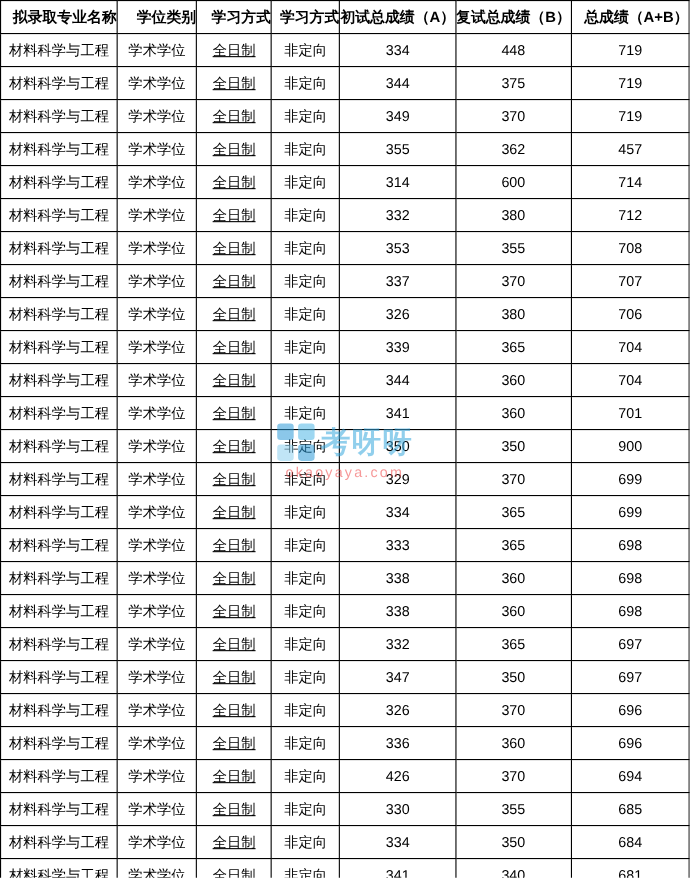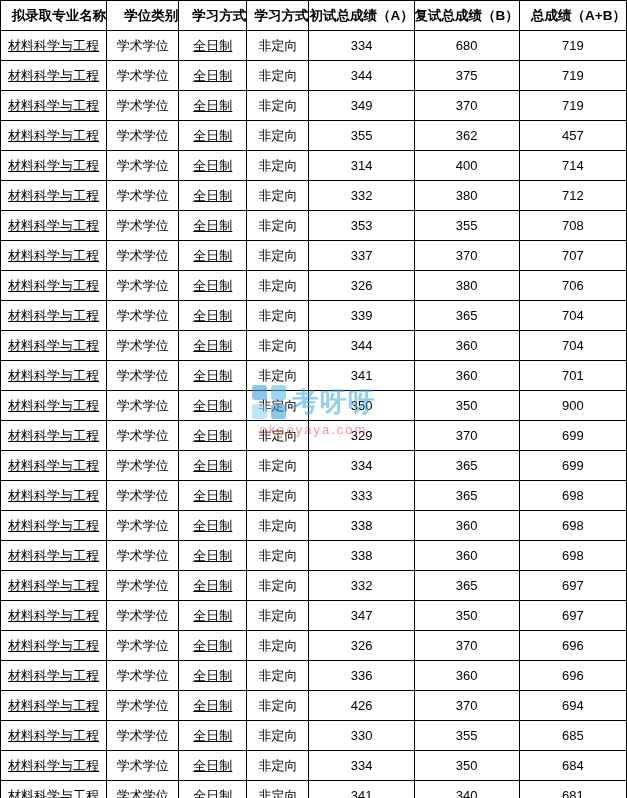--- a/index.html
+++ b/index.html
@@ -46,21 +46,21 @@
   }
   
   col.c-major  { width: 106px; }
   col.c-degree { width: 72px;  }
   col.c-mode   { width: 68px;  }
   col.c-type   { width: 62px;  }
   col.c-first  { width: 105px; }
   col.c-second { width: 105px; }
   col.c-total  { width: 107px; }
 
-  td.major  { font-size: 12.5px; text-decoration: underline; }
+  td.major  { font-size: 12.5px; }
   td.degree { font-size: 12.5px; }
   td.mode   { font-size: 13px; text-decoration: underline; }
   td.type   { font-size: 13px; }
   td.num    { font-size: 13.5px; }
 
   
   .watermark {
     position: absolute;
     left: 0;
     top: 0;
@@ -141,21 +141,21 @@
         <th>总成绩（A+B）</th>
       </tr>
     </thead>
     <tbody>
         <tr>
           <td class="major">材料科学与工程</td>
           <td class="degree">学术学位</td>
           <td class="mode">全日制</td>
           <td class="type">非定向</td>
           <td class="num">334</td>
-          <td class="num">680</td>
+          <td class="num">448</td>
           <td class="num">719</td>
         </tr>
         <tr>
           <td class="major">材料科学与工程</td>
           <td class="degree">学术学位</td>
           <td class="mode">全日制</td>
           <td class="type">非定向</td>
           <td class="num">344</td>
           <td class="num">375</td>
           <td class="num">719</td>
@@ -177,21 +177,21 @@
           <td class="num">355</td>
           <td class="num">362</td>
           <td class="num">457</td>
         </tr>
         <tr>
           <td class="major">材料科学与工程</td>
           <td class="degree">学术学位</td>
           <td class="mode">全日制</td>
           <td class="type">非定向</td>
           <td class="num">314</td>
-          <td class="num">400</td>
+          <td class="num">600</td>
           <td class="num">714</td>
         </tr>
         <tr>
           <td class="major">材料科学与工程</td>
           <td class="degree">学术学位</td>
           <td class="mode">全日制</td>
           <td class="type">非定向</td>
           <td class="num">332</td>
           <td class="num">380</td>
           <td class="num">712</td>

